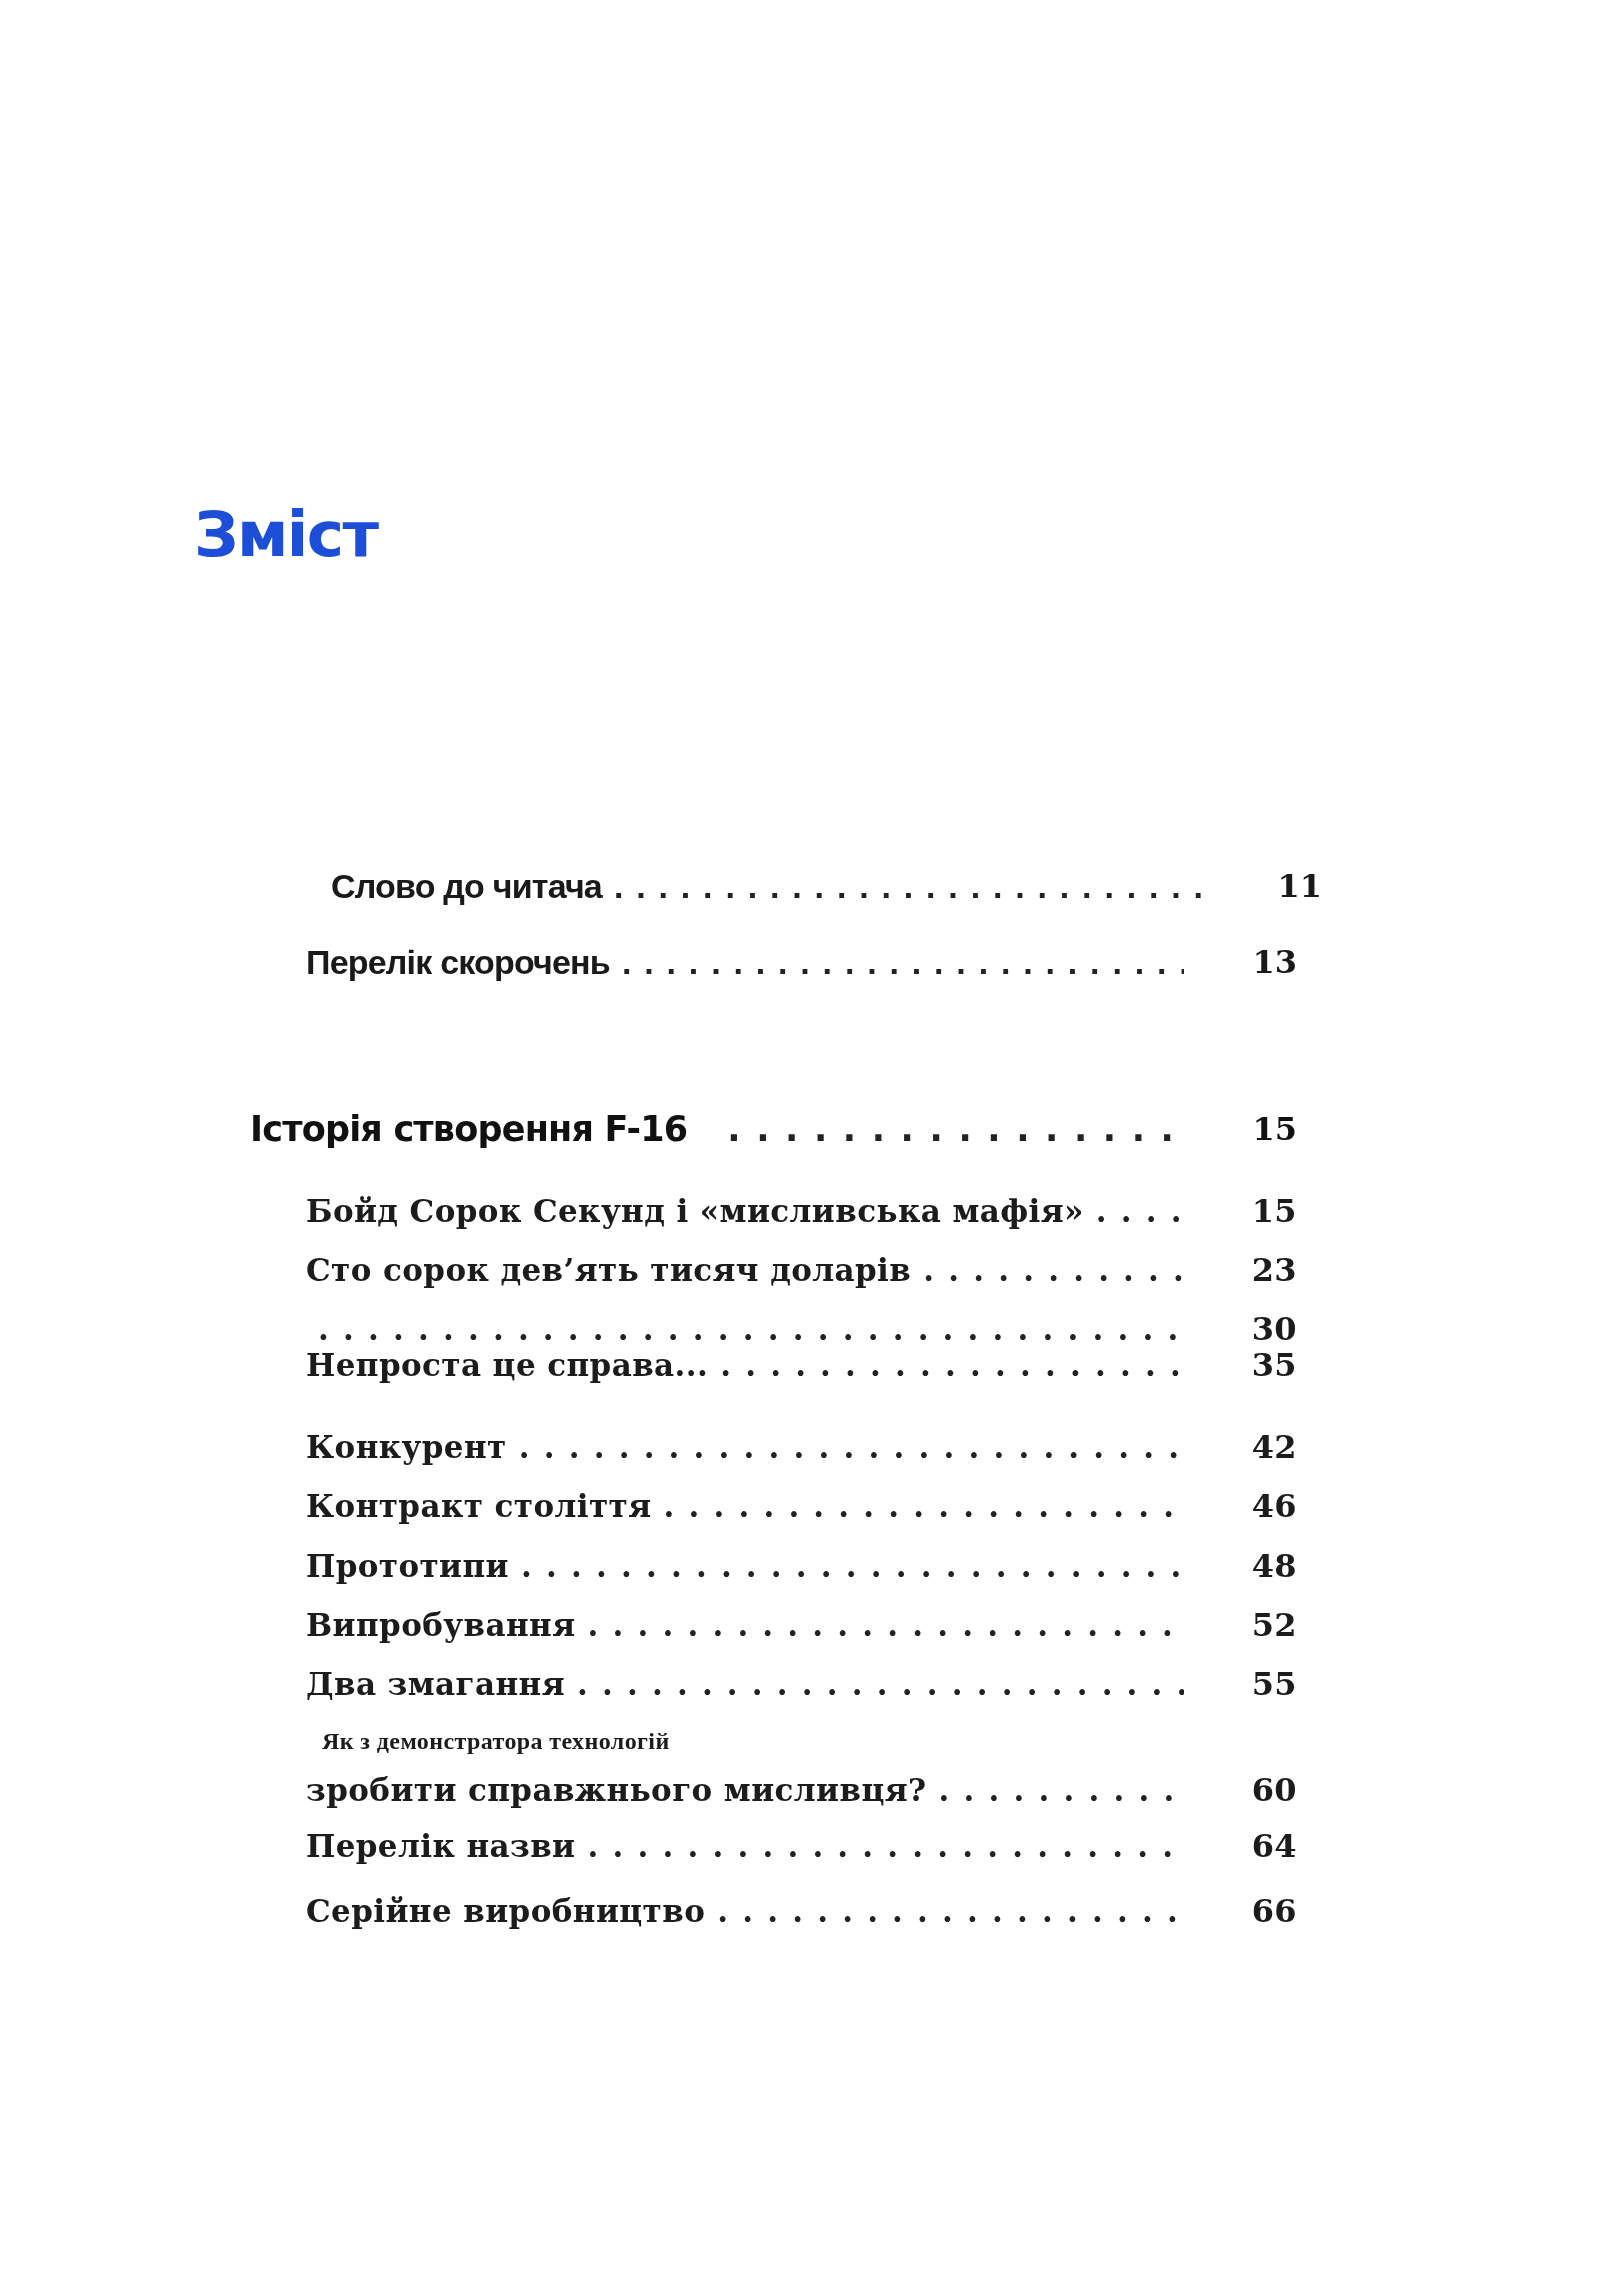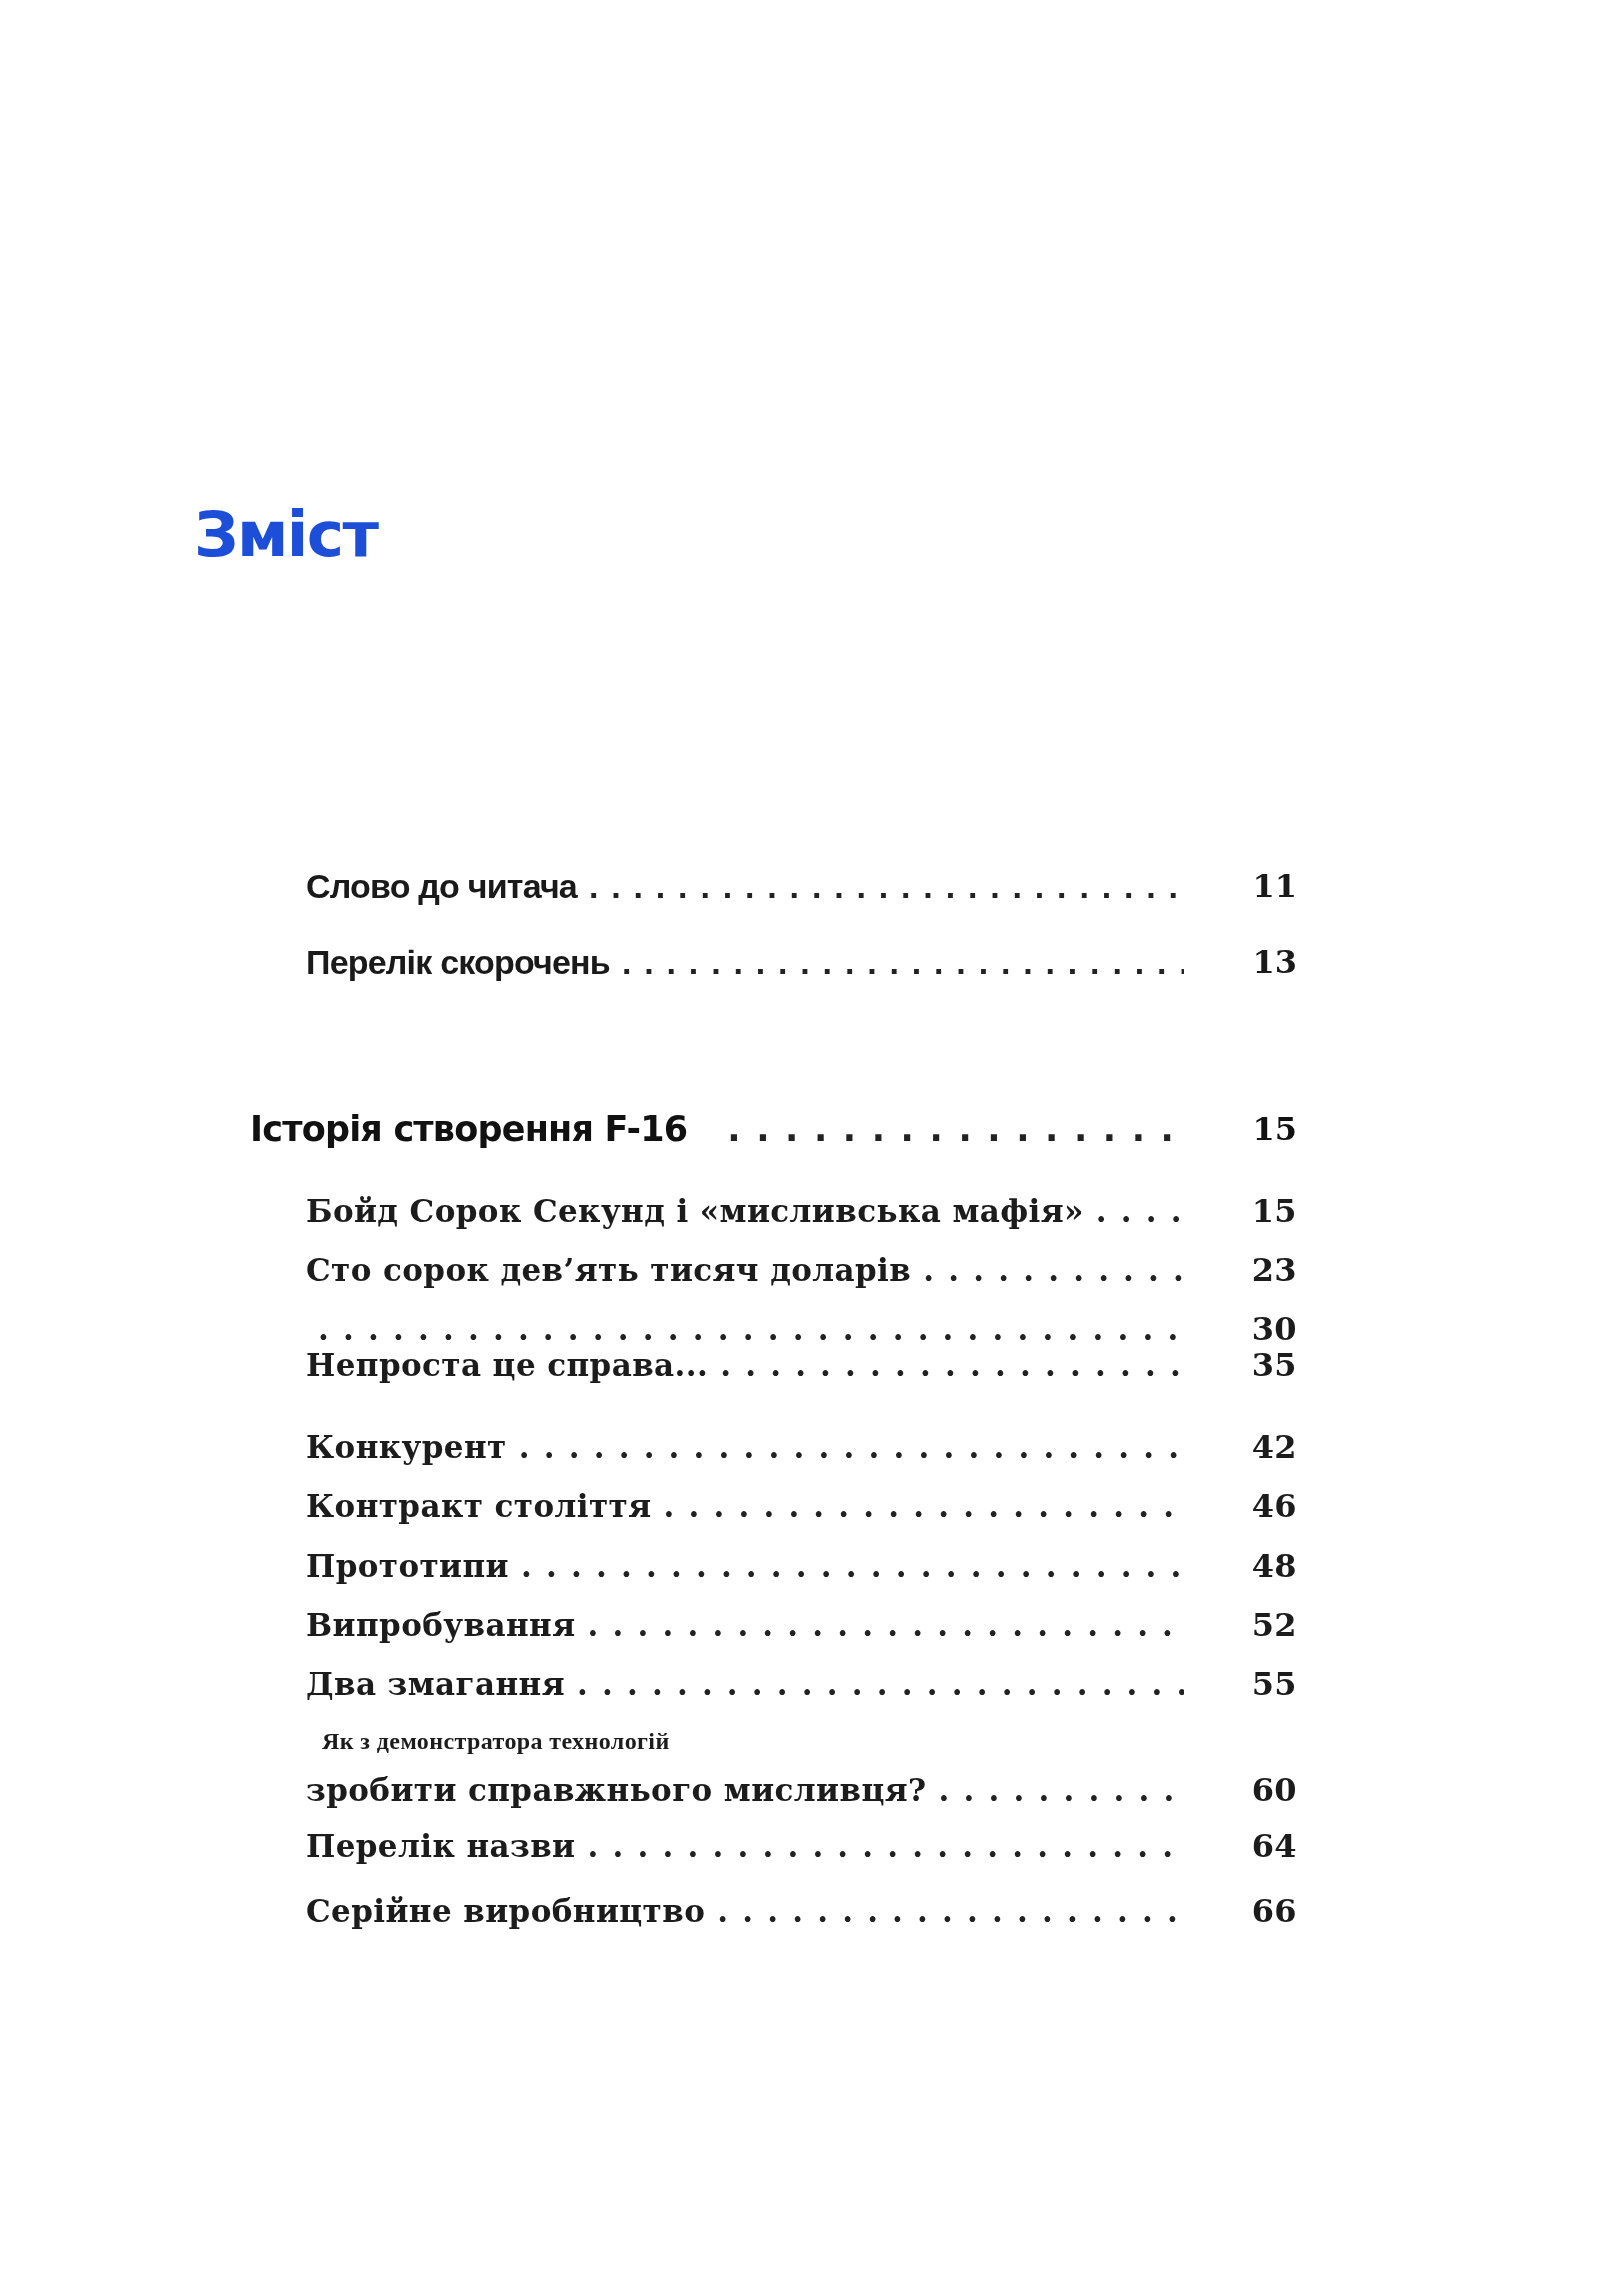--- a/index.html
+++ b/index.html
@@ -116,21 +116,21 @@
       white-space: nowrap;
     }
   </style>
 </head>
 <body>
 
 <h1 class="page-title">Зміст</h1>
 
 <div>
 
-  <div class="toc-row front" style="top:866px;">
+  <div class="toc-row front" style="top:866px;margin-left:25px;">
     <span class="label">Слово до читача</span>
     <span class="leader"></span>
     <span class="page">11</span>
   </div>
   <div class="toc-row front" style="top:942px;align-items:center;">
     <span class="label">Перелік скорочень</span>
     <span class="leader"></span>
     <span class="page">13</span>
   </div>
 

